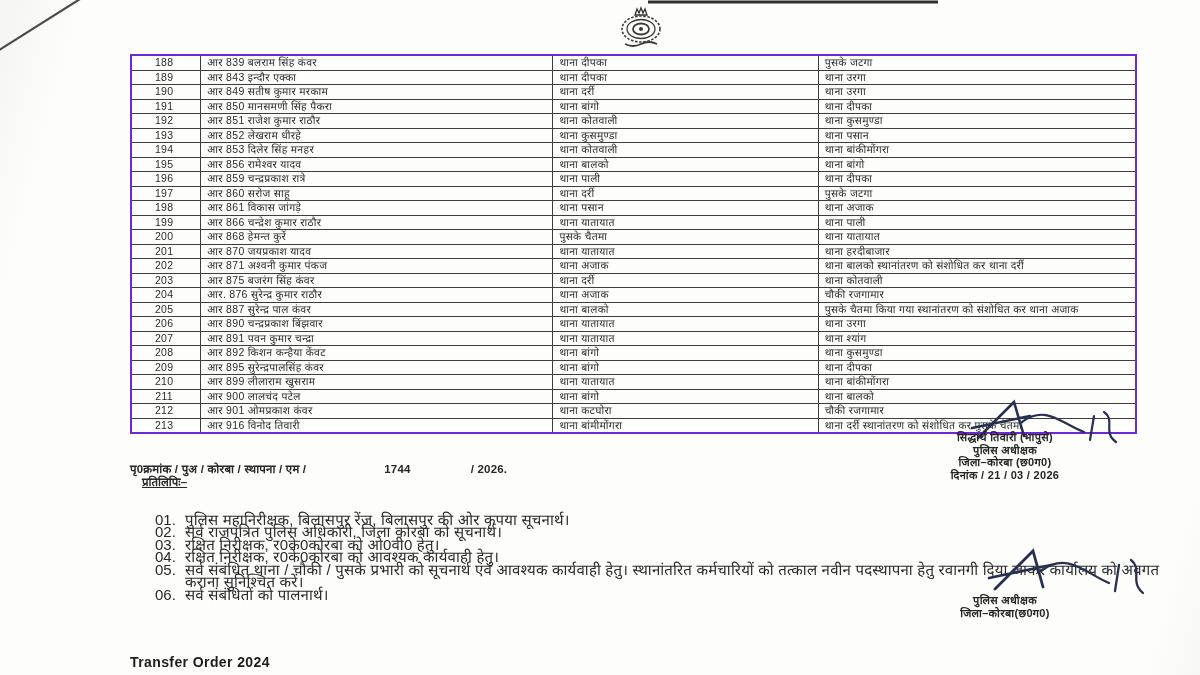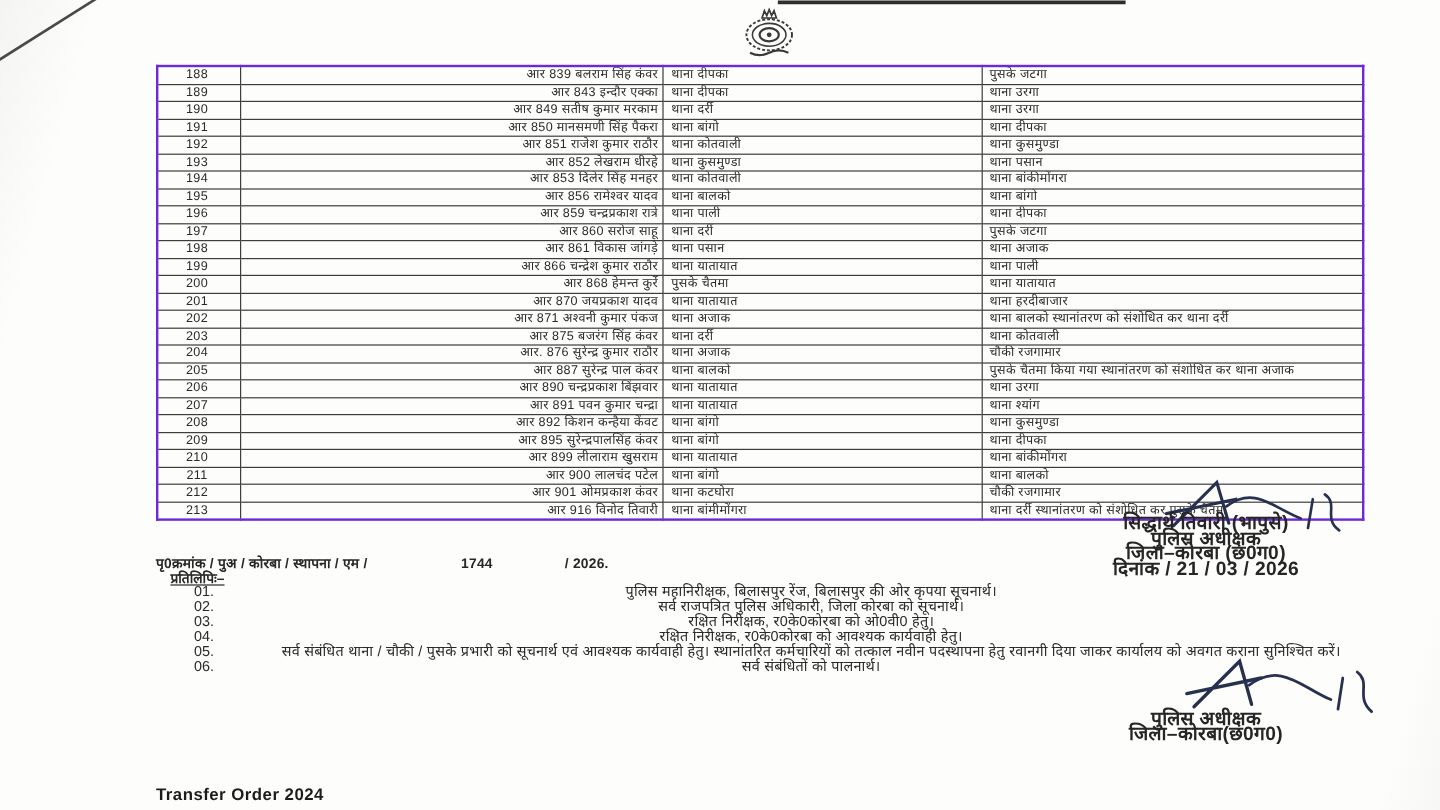--- a/index.html
+++ b/index.html
@@ -22,36 +22,36 @@
   }
   .transfer-table td {
     border:1px solid #3d3d3d;
     padding:1px 4px 1px 6px;
     height:11.5px;
     vertical-align:middle;
     overflow:hidden;
   }
   .transfer-table { border:2px solid #6d28d9; }
   td.c-sno { width:65px; text-align:center; padding-left:0; }
-  td.c-name { width:328px;text-align:right; }
+  td.c-name { width:328px; }
   td.c-from { width:247px; }
   td.c-to { width:296px; }
 
   
-  .sig-block { position:absolute; text-align:center; font-size:16px; line-height:12.5px; color:#262626; font-weight:bold; letter-spacing:.3px; }
+  .sig-block { position:absolute; text-align:center; font-size:11px; line-height:12.5px; color:#262626; font-weight:bold; letter-spacing:.3px; }
   #sig1 { left:860px; top:431px; width:290px; }
   #sig2 { left:880px; top:594px; width:250px; }
   .sig-scribble { position:absolute; }
 
   
   .ref-line { position:absolute; left:130px; top:461px; font-size:11.5px; font-weight:bold; color:#282828; white-space:pre; letter-spacing:.2px; }
   .ref-line .gap1 { display:inline-block; width:78px; }
   .ref-line .gap2 { display:inline-block; width:60px; }
   .copy-heading { position:absolute; left:142px; top:474px; font-size:11.5px; font-weight:bold; text-decoration:underline; color:#282828; }
-  .copy-list { position:absolute; left:155px; top:487px; width:1012px; list-style:none; font-size:12px; line-height:12.1px; color:#2a2a2a;text-align:center; }
+  .copy-list { position:absolute; left:155px; top:514px; width:1012px; list-style:none; font-size:15px; line-height:12.1px; color:#2a2a2a; }
   .copy-list li { display:flex; margin-bottom:0.4px; }
   .copy-list .num { flex:0 0 30px; }
   .copy-list .txt { flex:1; letter-spacing:.2px; }
 
   .watermark { position:absolute; left:130px; top:654px; font-size:14px; font-weight:bold; color:#1c1c1c; letter-spacing:.4px; }
 </style>
 </head>
 <body>
 
 <div class="scan-page"></div>

